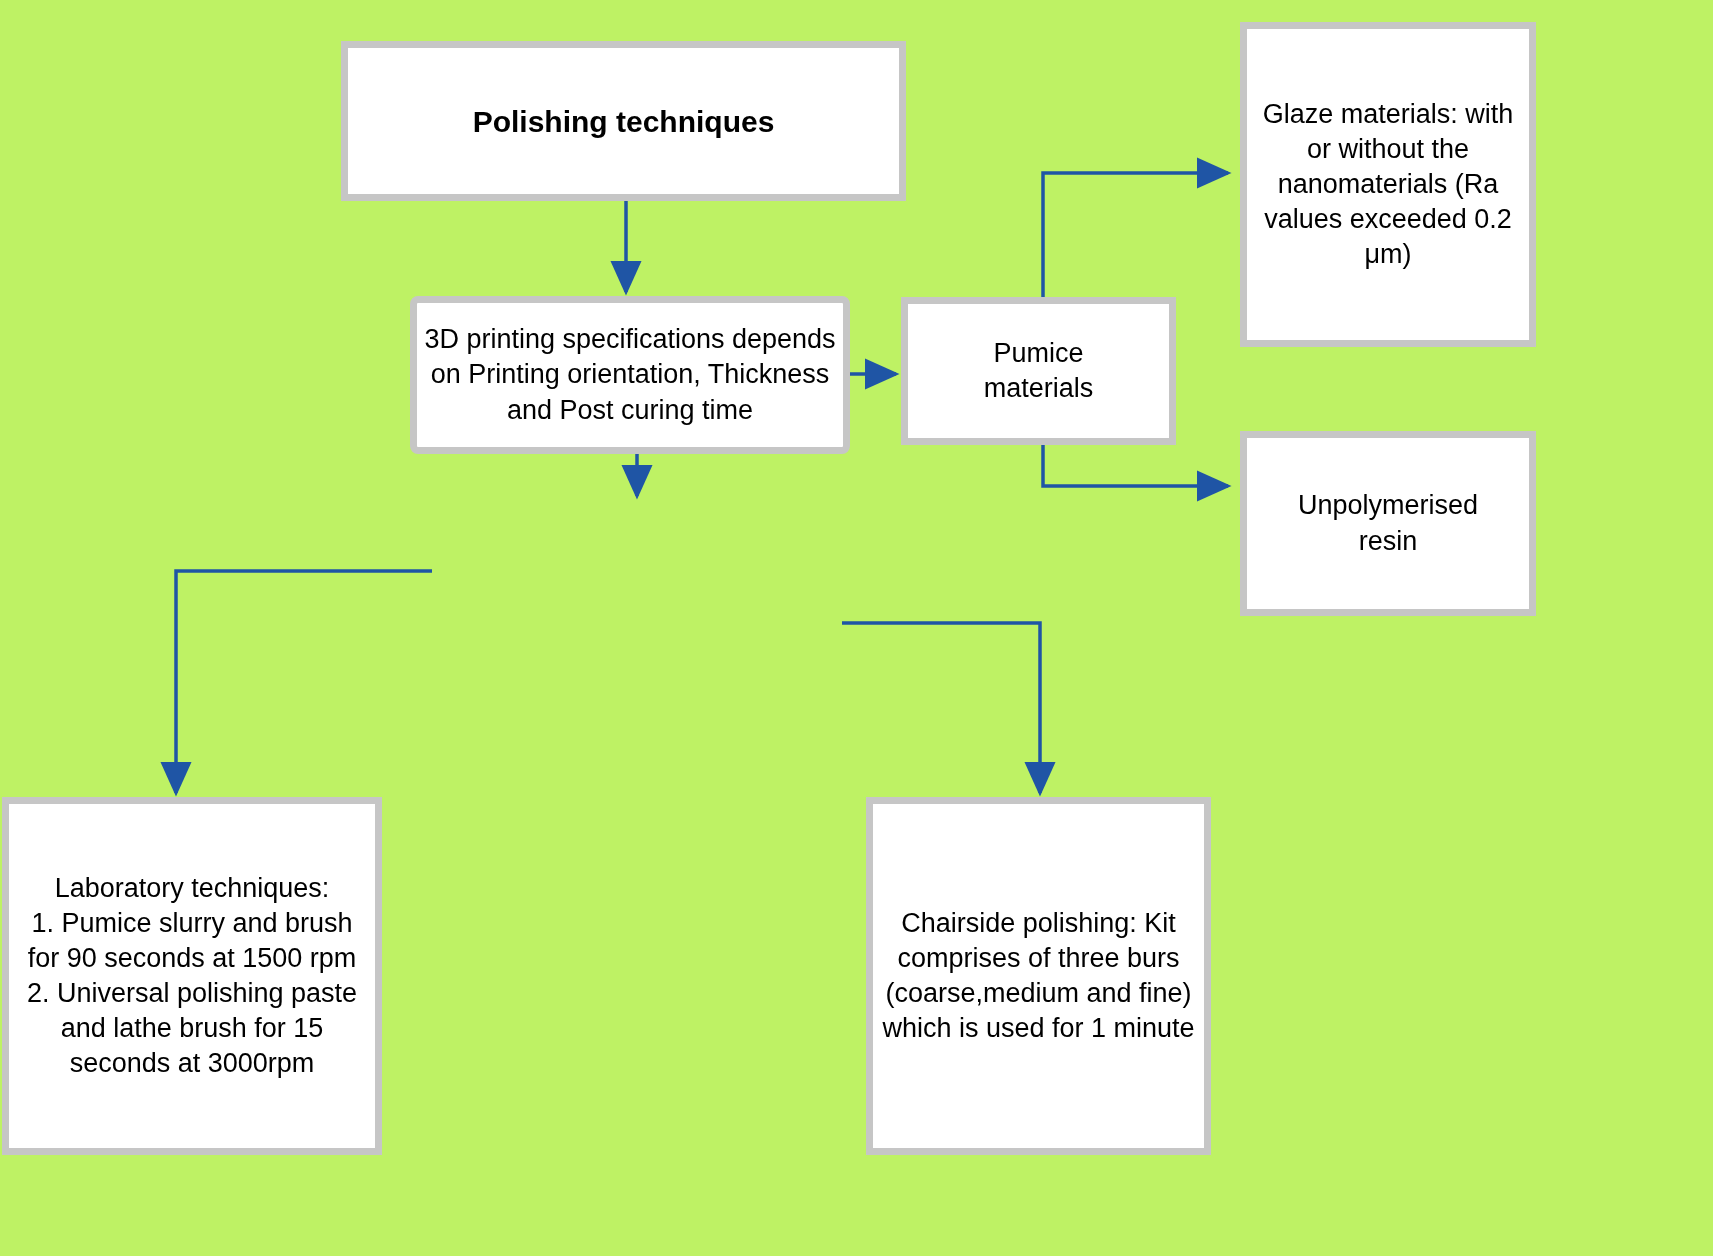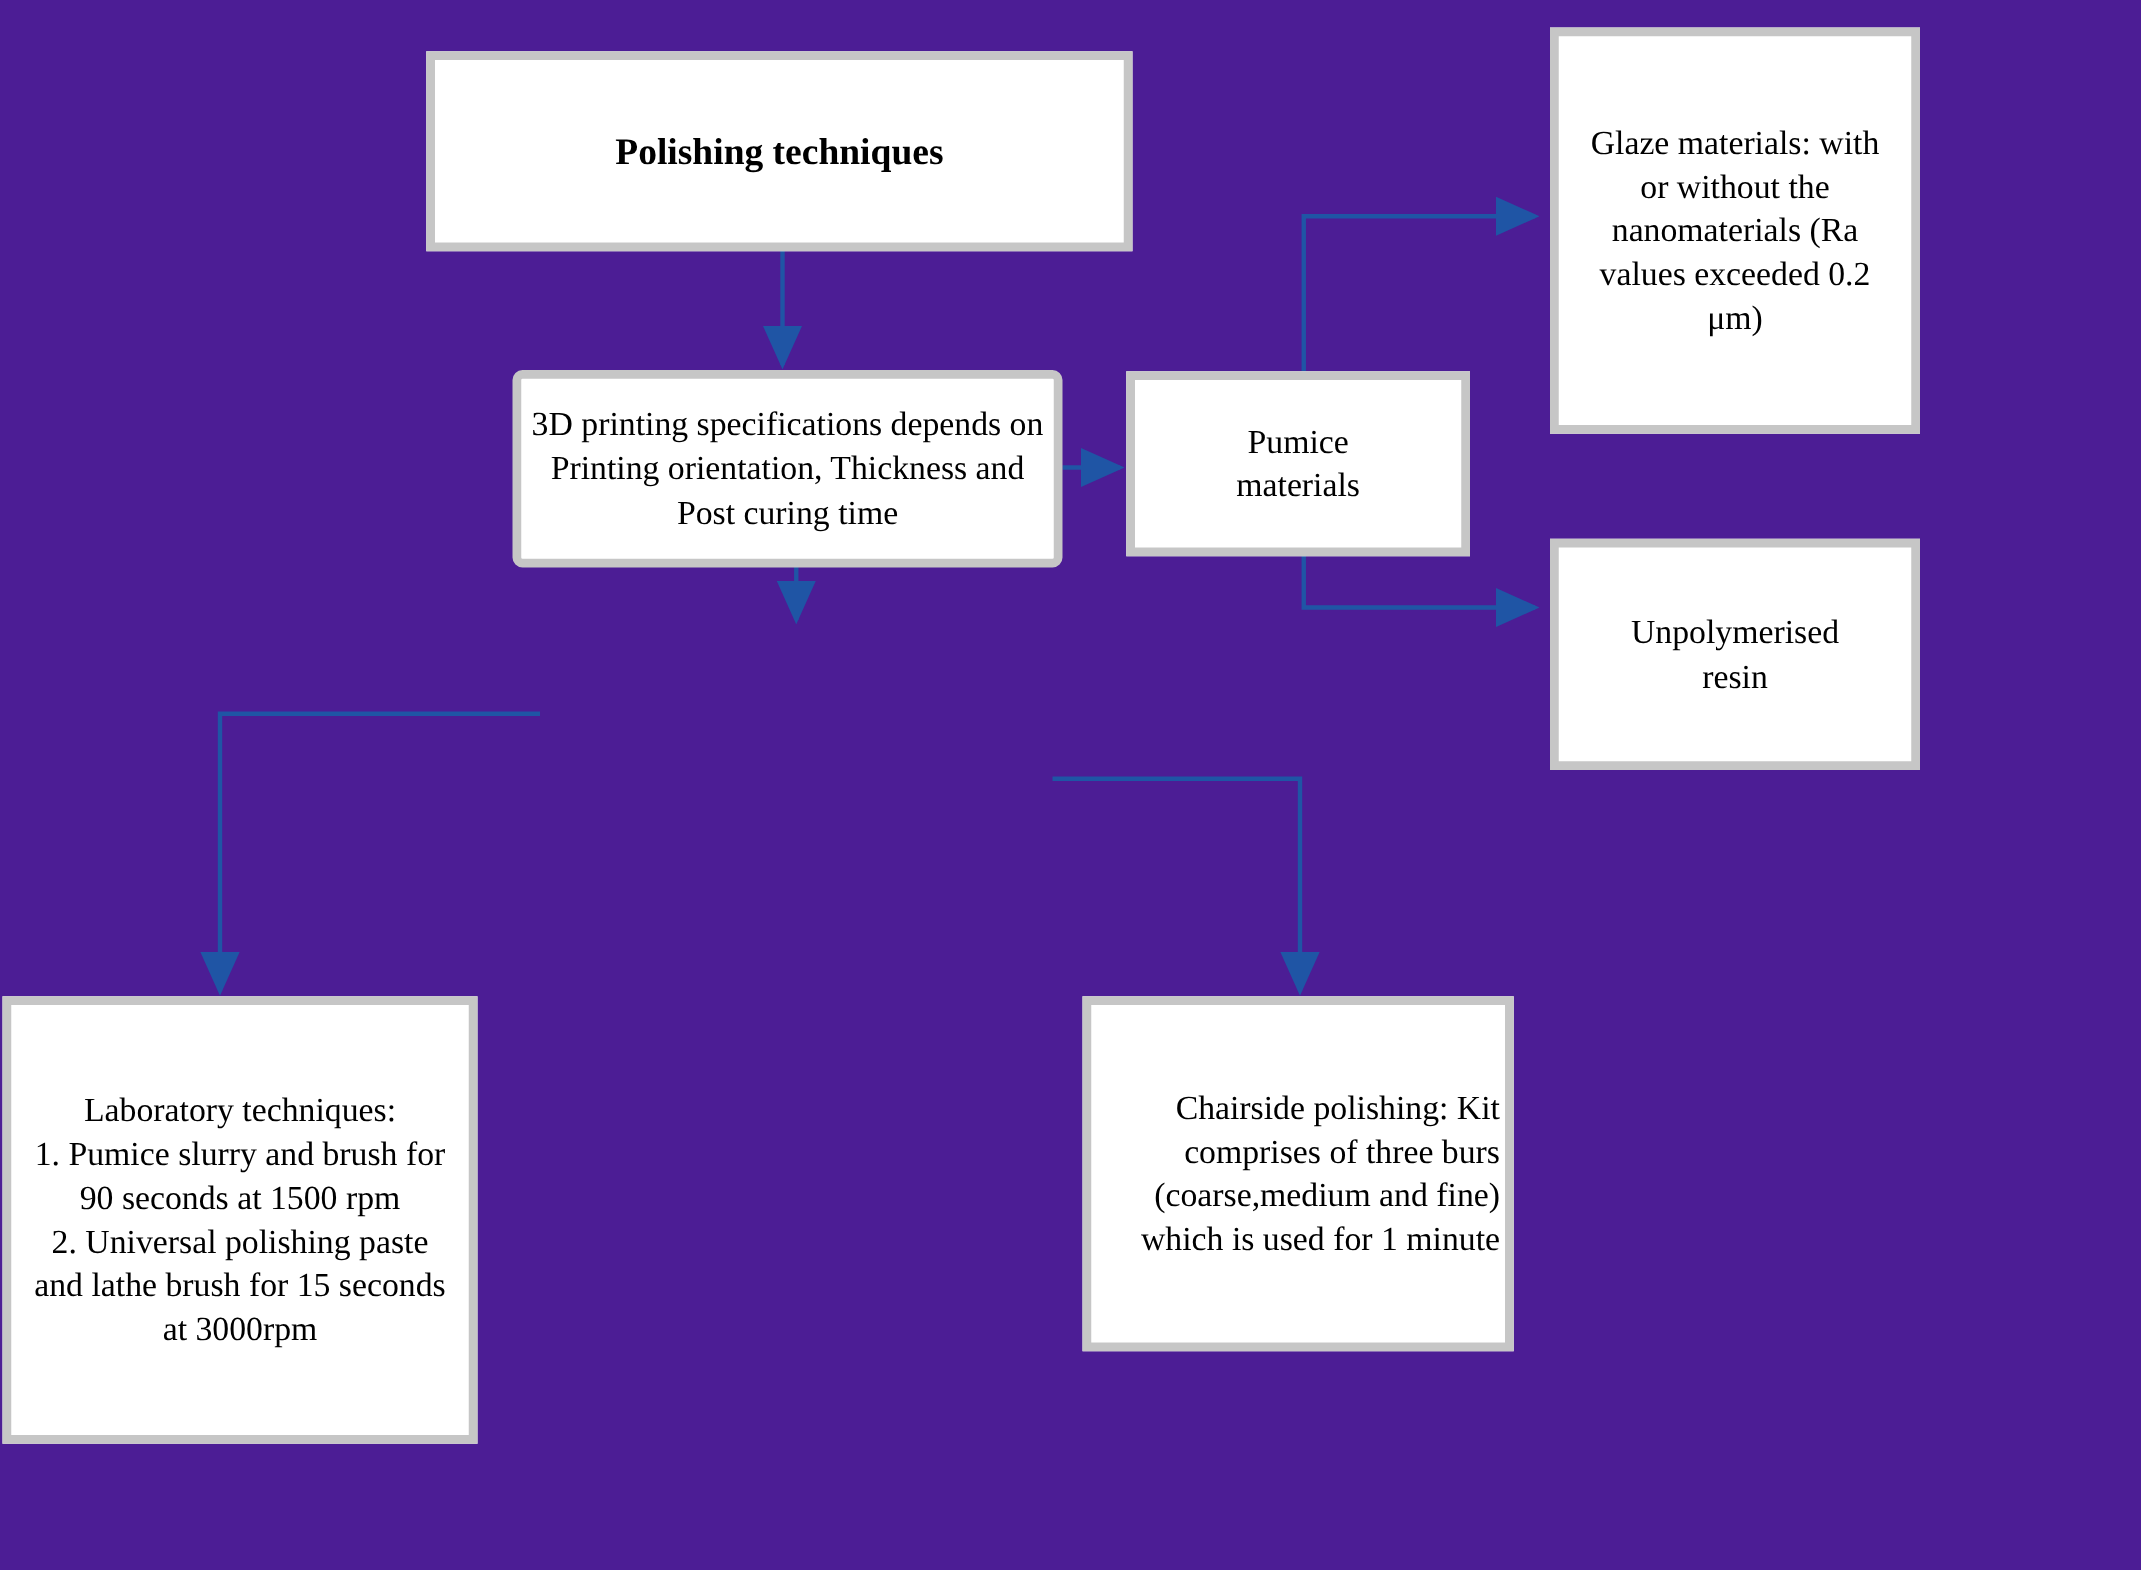--- a/index.html
+++ b/index.html
@@ -7,23 +7,22 @@
     padding: 0;
     background: #ffffff;
   }
   body {
     font-family: "Liberation Sans", sans-serif;
   }
   #canvas {
     position: relative;
     width: 1713px;
     height: 1256px;
-    background: #4c1d95;
+    background: #bef264;
     overflow: hidden;
-    font-family: Liberation Serif, serif;
   }
   svg#edges {
     position: absolute;
     left: 0;
     top: 0;
     width: 1713px;
     height: 1256px;
     pointer-events: none;
   }
   .node {
@@ -118,17 +117,17 @@
 resin</span>
   </div>
 
 
   <div class="node rect" id="node-lab" style="left:2px; top:797px; width:380px; height:358px; padding:0 12px;">
     <span class="label">Laboratory techniques:
 1. Pumice slurry and brush for 90 seconds at 1500 rpm
 2. Universal polishing paste and lathe brush for 15 seconds at 3000rpm</span>
   </div>
 
-  <div class="node rect" id="node-chairside" style="left:866px; top:797px; width:345px; height:284px; padding:0 4px;text-align:right;">
+  <div class="node rect" id="node-chairside" style="left:866px; top:797px; width:345px; height:358px; padding:0 4px;">
     <span class="label">Chairside polishing: Kit comprises of three burs (coarse,medium and fine) which is used for 1 minute</span>
   </div>
 
 </div>
 
 </body></html>

